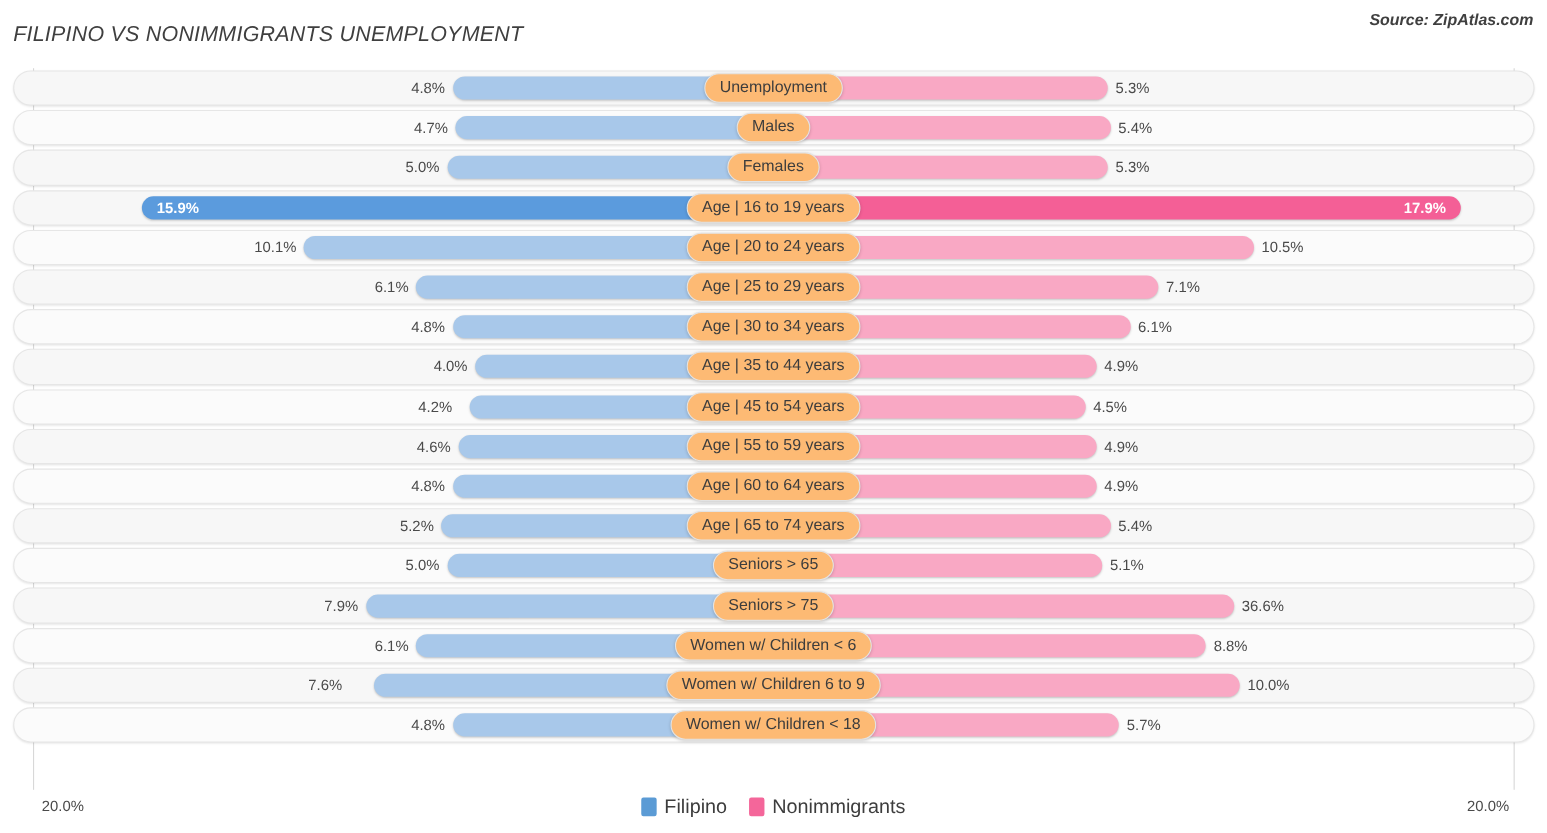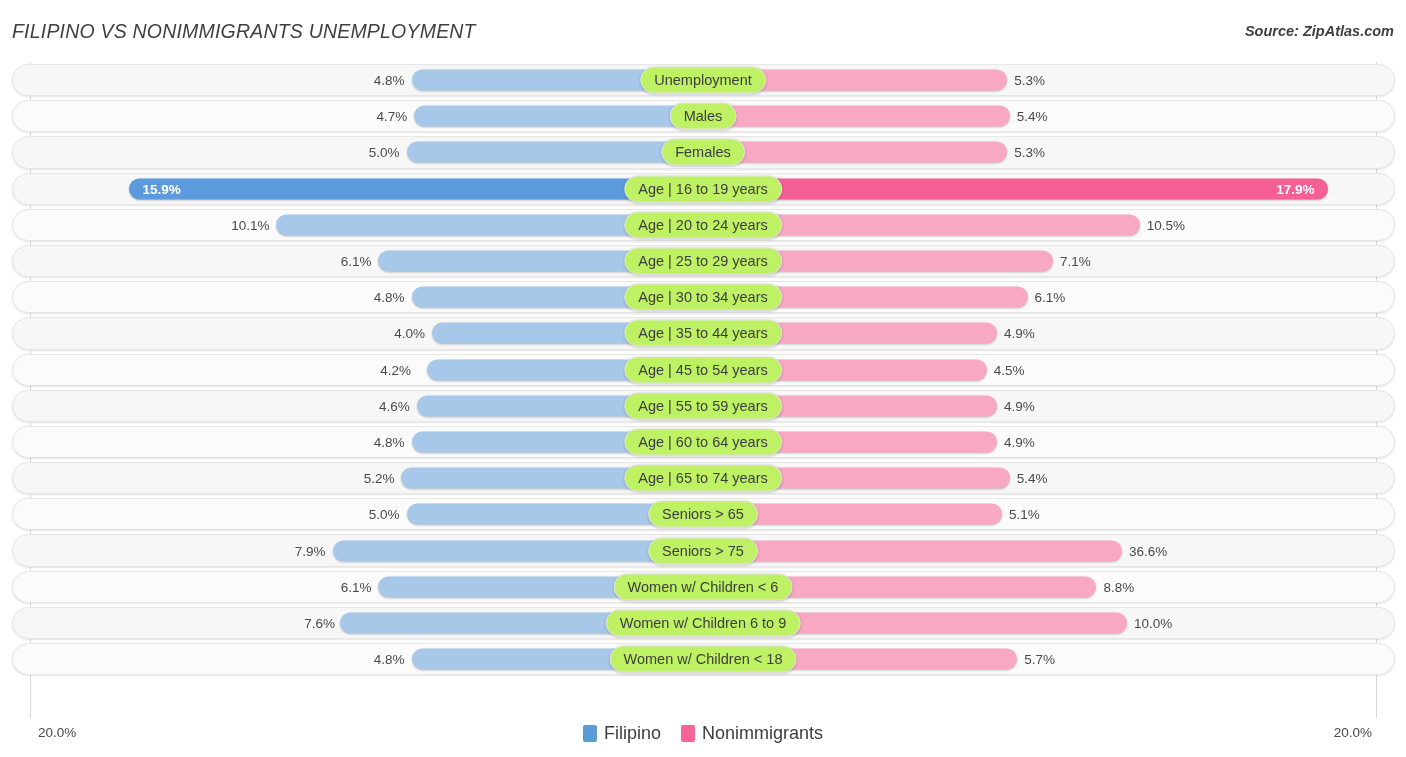--- a/index.html
+++ b/index.html
@@ -16,21 +16,21 @@
   
   #header {
     position:absolute; left:0; top:0; width:1406px; height:60px;
   }
   #chart-title {
     position:absolute; left:12px; top:20px;
     font-size:19.5px; font-weight:400; letter-spacing:.2px;
     color:#3f3f3f; white-space:nowrap;font-style:italic;
   }
   #source-label {
-    position:absolute; right:12px; top:23px;
+    position:absolute; right:12px; top:11px;
     font-size:14.5px; font-style:italic; font-weight:700;
     color:#3f3f3f; white-space:nowrap;
   }
 
   
   #plot {
     position:absolute; left:0; top:62px; width:1406px; height:656px;
   }
   .gridline {
     position:absolute; top:0; bottom:0; width:1px;
@@ -67,21 +67,21 @@
 
   .val {
     position:absolute; top:50%; transform:translateY(-50%);
     font-size:13.5px; color:#4a4a4a; white-space:nowrap;
   }
   .val.inside { color:#ffffff; font-weight:700; }
 
   .pill {
     position:absolute; top:50%; left:50%;
     transform:translate(-50%,-50%);
-    background:#bef264;
+    background:#fdba74;
     border:1px solid #e3e3e3;
     border-radius:14px;
     padding:4px 13px 5px 13px;
     font-size:14.5px; color:#3d3d3d;
     white-space:nowrap;
     box-shadow:0 1px 3px rgba(0,0,0,.20);
     z-index:5;
   }
 
   
@@ -264,21 +264,21 @@
           <div class="val" style="right: 1034.55px;">6.1%</div>
           <div class="val" style="left: 1103.4px;">8.8%</div>
           <div class="pill">Women w/ Children &lt; 6</div>
         </div>
       </div>
       <div class="row">
         <div class="track"></div>
         <div class="barwrap">
           <div class="bar left" style="right: 703px; width: 362.8px; background: rgb(168, 200, 234);"></div>
           <div class="bar right" style="left: 703px; width: 424px; background: rgb(249, 168, 196);"></div>
-          <div class="val" style="right: 1071px;">7.6%</div>
+          <div class="val" style="right: 1095px;">7.6%</div>
           <div class="val" style="left: 1134px;">10.0%</div>
           <div class="pill">Women w/ Children 6 to 9</div>
         </div>
       </div>
       <div class="row alt">
         <div class="track"></div>
         <div class="barwrap">
           <div class="bar left" style="right: 703px; width: 291.4px; background: rgb(168, 200, 234);"></div>
           <div class="bar right" style="left: 703px; width: 314.35px; background: rgb(249, 168, 196);"></div>
           <div class="val" style="right: 1001.4px;">4.8%</div>

